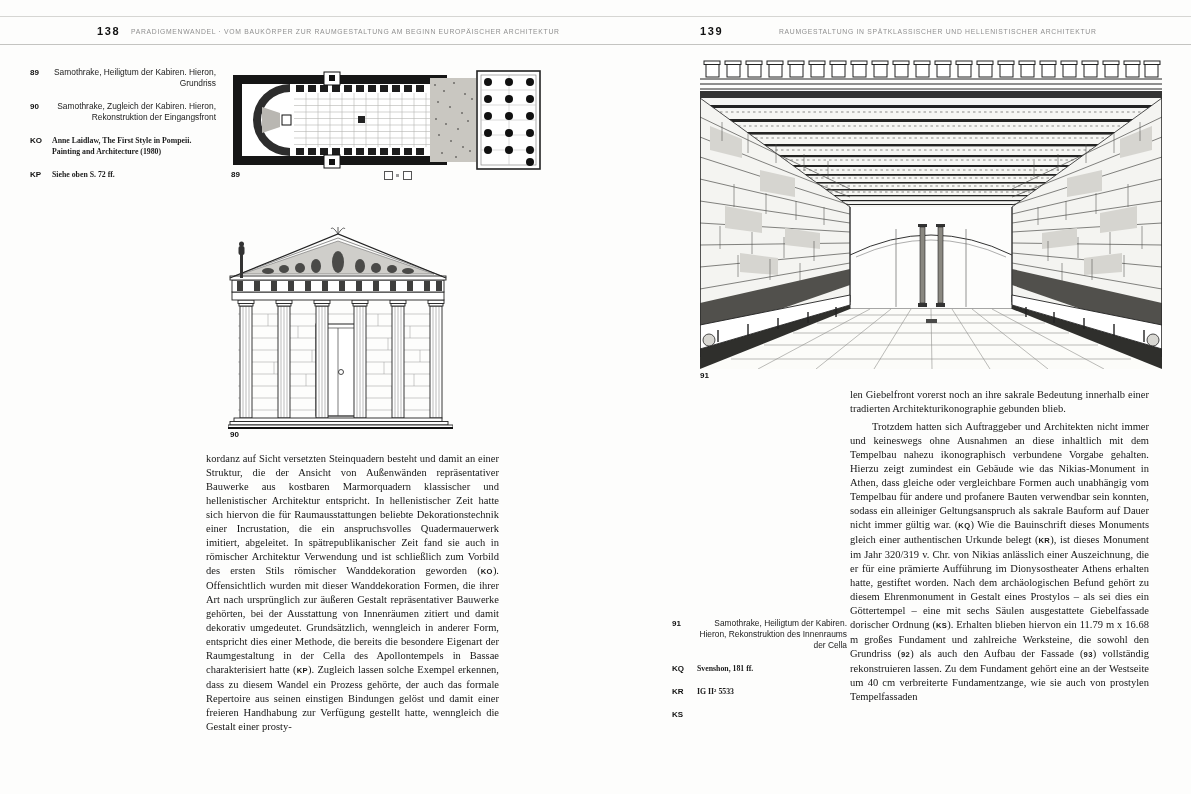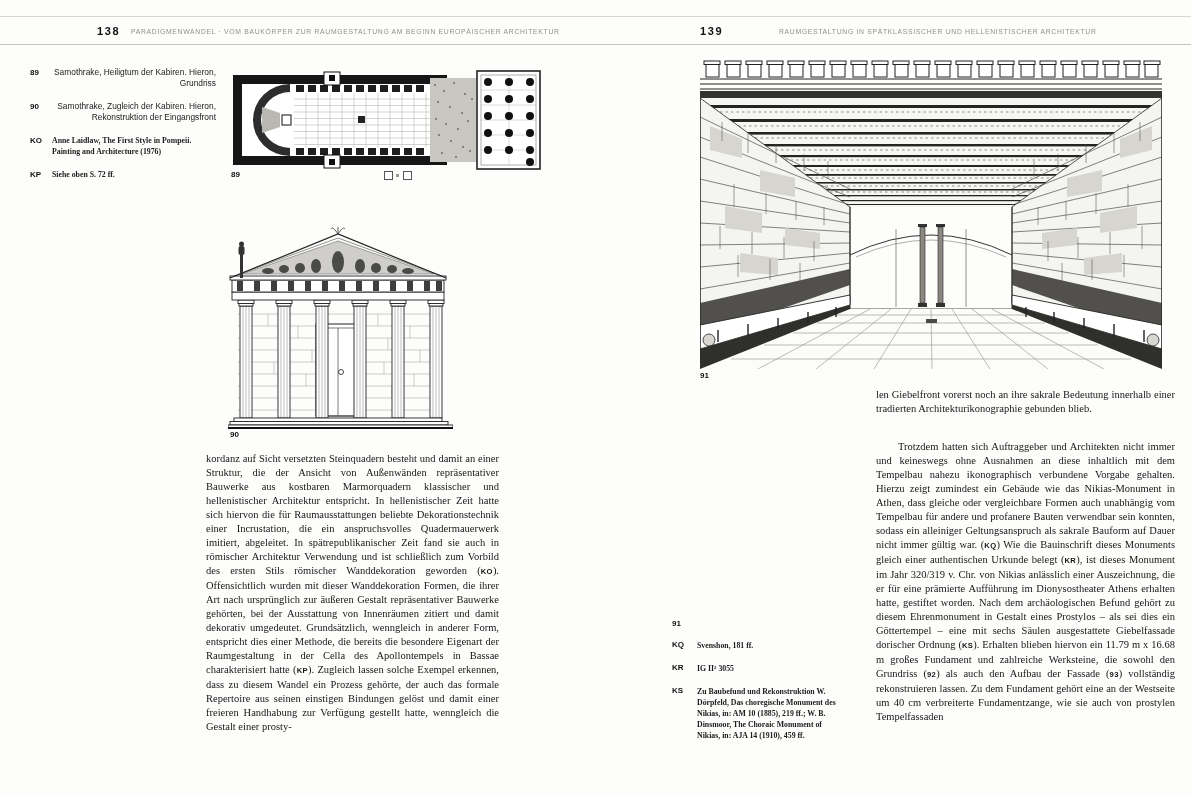--- a/index.html
+++ b/index.html
@@ -26,21 +26,21 @@
   .nnum{
     font-family:"Liberation Sans", sans-serif;font-weight:bold;font-size:8px;
     width:22px;flex:0 0 22px;color:#111;padding-top:0.5px;
   }
   .notes-right .nnum{width:25px;flex:0 0 25px;}
   .ncap{font-family:"Liberation Sans", sans-serif;font-size:8.4px;line-height:11px;color:#222;text-align:right;}
   .nref{font-family:"Liberation Serif", serif;font-weight:bold;font-size:7.8px;line-height:11px;color:#1b1b1b;}
   
   .bodycol{font-size:10.5px;line-height:14px;text-align:justify;color:#161616;}
   .bodycol p{margin:0;}
-  .bodycol p + p{margin-top:24px;text-indent:22px;}
+  .bodycol p + p{margin-top:4px;text-indent:22px;}
   .bodycol b.ref{
     font-family:"Liberation Sans", sans-serif;font-weight:bold;font-size:7.6px;
     letter-spacing:0.4px;
   }
   
   .figlabel{
     font-family:"Liberation Sans", sans-serif;font-weight:bold;font-size:8px;color:#111;
   }
   .scale-sq{position:absolute;width:7px;height:7px;border:1px solid #555;background:#fff;}
   .scale-mid{position:absolute;width:3px;height:3px;background:#9a9a9a;}
@@ -62,21 +62,21 @@
   <div class="note">
     <span class="nnum">89</span>
     <span class="ncap">Samothrake, Heiligtum der Kabiren. Hieron, Grundriss</span>
   </div>
   <div class="note">
     <span class="nnum">90</span>
     <span class="ncap">Samothrake, Zugleich der Kabiren. Hieron, Rekonstruktion der Eingangsfront</span>
   </div>
   <div class="note">
     <span class="nnum">KO</span>
-    <span class="nref">Anne Laidlaw, The First Style in Pompeii. Painting and Architecture (1976)</span>
+    <span class="nref">Anne Laidlaw, The First Style in Pompeii. Painting and Architecture (1980)</span>
   </div>
   <div class="note">
     <span class="nnum">KP</span>
     <span class="nref">Siehe oben S. 72 ff.</span>
   </div>
 </div>
 
 <div class="abs" style="left:232px;top:69px;">
   <svg width="310" height="103" viewBox="0 0 310 103">
 
@@ -397,34 +397,34 @@
     <path d="M462,292 L312,248 L312,252 L462,312 Z" fill="#2f2f2c"></path>
     <path d="M462,268 L312,238 L312,248 L462,292 Z" fill="#ffffff" stroke="#222" stroke-width="0.9"></path>
     <path d="M444,273 L444,285 M414,267 L414,279 M384,261 L384,272 M354,255 L354,266 M326,250 L326,260" stroke="#222" stroke-width="1.4"></path>
     <circle cx="453" cy="283" r="6" fill="#d8d7d2" stroke="#222" stroke-width="0.8"></circle>
 
     <path d="M0,41 V300 M462,41 V300" stroke="#222" stroke-width="1.2"></path>
   </svg>
 </div>
 <div class="abs figlabel" style="left:700px;top:371px;">91</div>
 
-<div class="abs bodycol" style="left:876px;top:388px;width:299px;">
+<div class="abs bodycol" style="left:850px;top:388px;width:299px;">
   <p>len Giebelfront vorerst noch an ihre sakrale Bedeutung innerhalb einer tradierten Architekturikonographie gebunden blieb.</p>
   <p>Trotzdem hatten sich Auftraggeber und Architekten nicht immer und keineswegs ohne Ausnahmen an diese inhaltlich mit dem Tempelbau nahezu ikonographisch verbundene Vorgabe gehalten. Hierzu zeigt zumindest ein Gebäude wie das Nikias-Monument in Athen, dass gleiche oder vergleichbare Formen auch unabhängig vom Tempelbau für andere und profanere Bauten verwendbar sein konnten, sodass ein alleiniger Geltungsanspruch als sakrale Bauform auf Dauer nicht immer gültig war. (<b class="ref">KQ</b>) Wie die Bauinschrift dieses Monuments gleich einer authentischen Urkunde belegt (<b class="ref">KR</b>), ist dieses Monument im Jahr 320/319 v. Chr. von Nikias anlässlich einer Auszeichnung, die er für eine prämierte Aufführung im Dionysostheater Athens erhalten hatte, gestiftet worden. Nach dem archäologischen Befund gehört zu diesem Ehrenmonument in Gestalt eines Prostylos – als sei dies ein Göttertempel – eine mit sechs Säulen ausgestattete Giebelfassade dorischer Ordnung (<b class="ref">KS</b>). Erhalten blieben hiervon ein 11.79 m x 16.68 m großes Fundament und zahlreiche Werksteine, die sowohl den Grundriss (<b class="ref">92</b>) als auch den Aufbau der Fassade (<b class="ref">93</b>) vollständig rekonstruieren lassen. Zu dem Fundament gehört eine an der Westseite um 40 cm verbreiterte Fundamentzange, wie sie auch von prostylen Tempelfassaden</p>
 </div>
 
 <div class="abs notes notes-right" style="left:672px;top:618px;width:175px;">
   <div class="note">
     <span class="nnum">91</span>
+    <span class="ncap">Samothrake, Heiligtum der Kabiren. Hieron, Rekonstruktion des Innenraums der Cella</span>
   </div>
   <div class="note">
     <span class="nnum">KQ</span>
     <span class="nref">Svenshon, 181 ff.</span>
   </div>
   <div class="note">
     <span class="nnum">KR</span>
-    <span class="nref">IG II² 3055</span>
+    <span class="nref">IG II² 5533</span>
   </div>
   <div class="note">
     <span class="nnum">KS</span>
-    <span class="nref">Zu Baubefund und Rekonstruktion W. Dörpfeld, Das choregische Monument des Nikias, in: AM 10 (1885), 219 ff.; W. B. Dinsmoor, The Choraic Monument of Nikias, in: AJA 14 (1910), 459 ff.</span>
   </div>
 </div>
 
 </body></html>

